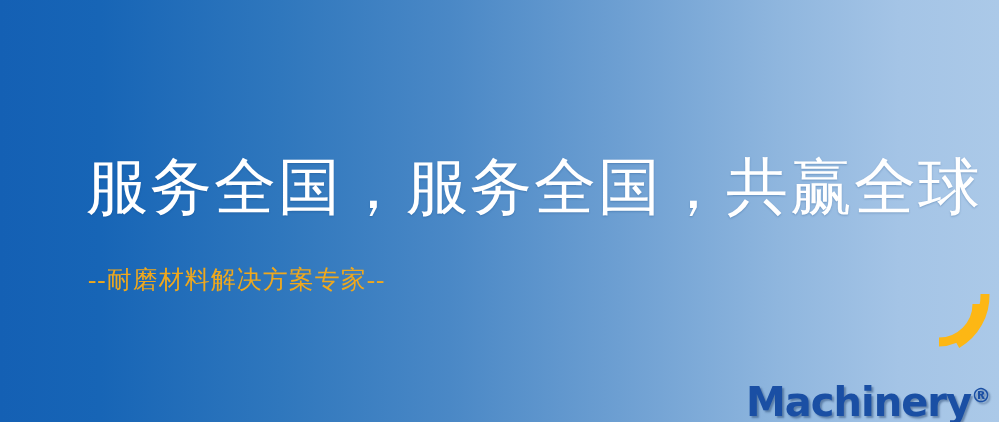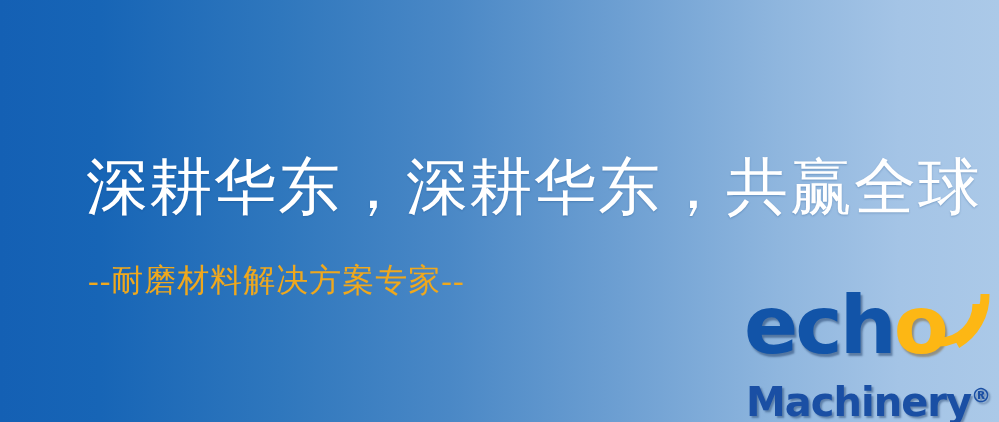--- a/index.html
+++ b/index.html
@@ -37,21 +37,21 @@
     white-space: nowrap;
     text-shadow: 0 1px 2px rgba(12, 60, 120, 0.28);
   }
 
   
   #subtitle {
     position: absolute;
     left: 88px;
     top: 265px;
     font-family: "Liberation Serif", "DejaVu Serif", serif;
-    font-size: 32px;
+    font-size: 25px;
     line-height: 30px;
     letter-spacing: 1px;
     color: #efa81d;
     white-space: nowrap;
   }
 
   
   #logo {
     position: absolute;
     left: 742px;
@@ -106,28 +106,27 @@
     font-size: 20px;
     vertical-align: 14px;
     letter-spacing: 0;
   }
 </style>
 </head>
 <body>
 
 <div id="banner">
 
-  <div id="headline">深耕华东，深耕华东，共赢全球</div>
+  <div id="headline">服务全国，服务全国，共赢全球</div>
 
   <div id="subtitle">--耐磨材料解决方案专家--</div>
 
   <div id="logo">
 
     <div id="logo-wordmark">
-      <div id="logo-echo"><span>ech</span><span class="gold-o">o</span></div>
 
       <svg id="logo-arcs" viewBox="0 0 66 62">
         <g fill="none" stroke="#fdb714" stroke-width="9" stroke-linecap="butt">
           <path d="M 14 52 A 38 38 0 0 0 52 14" transform="translate(-2,0)"></path>
           <path d="M 28 56 A 56 56 0 0 0 56 6" transform="translate(2,-2)" stroke-width="9"></path>
         </g>
       </svg>
     </div>
 
     <div id="logo-machinery"><span>Machinery</span><span class="reg">®</span></div>

